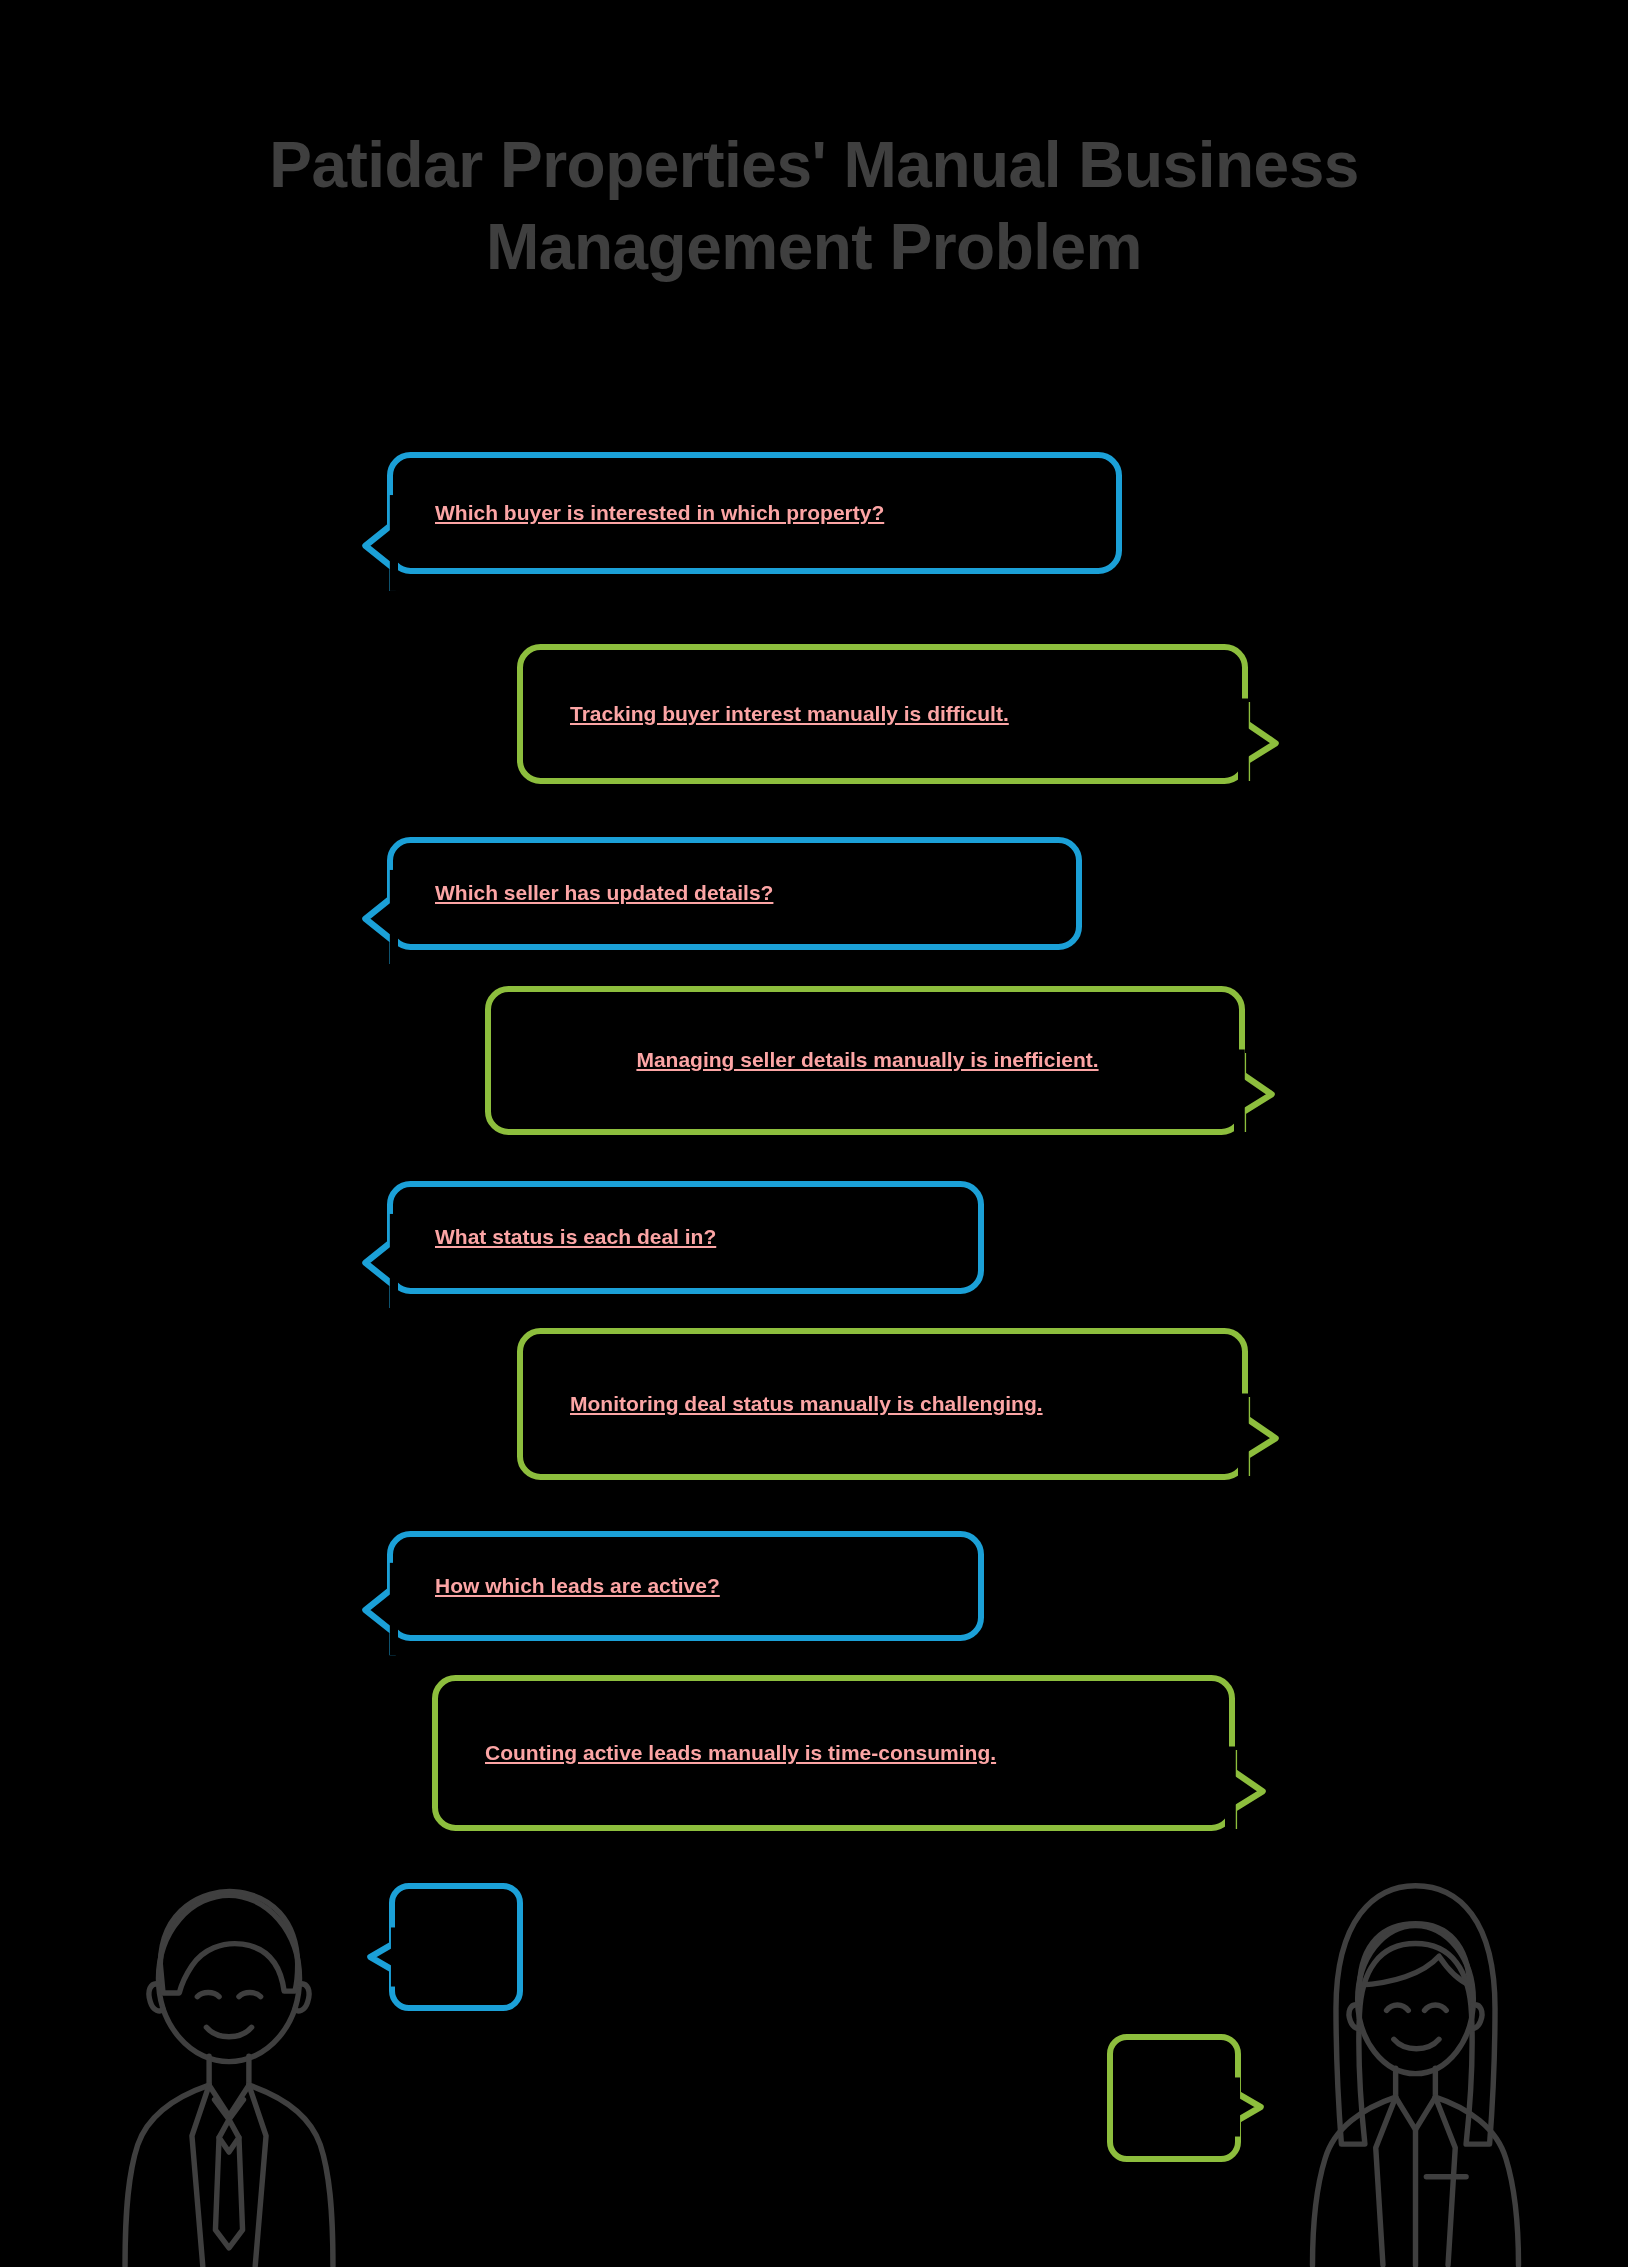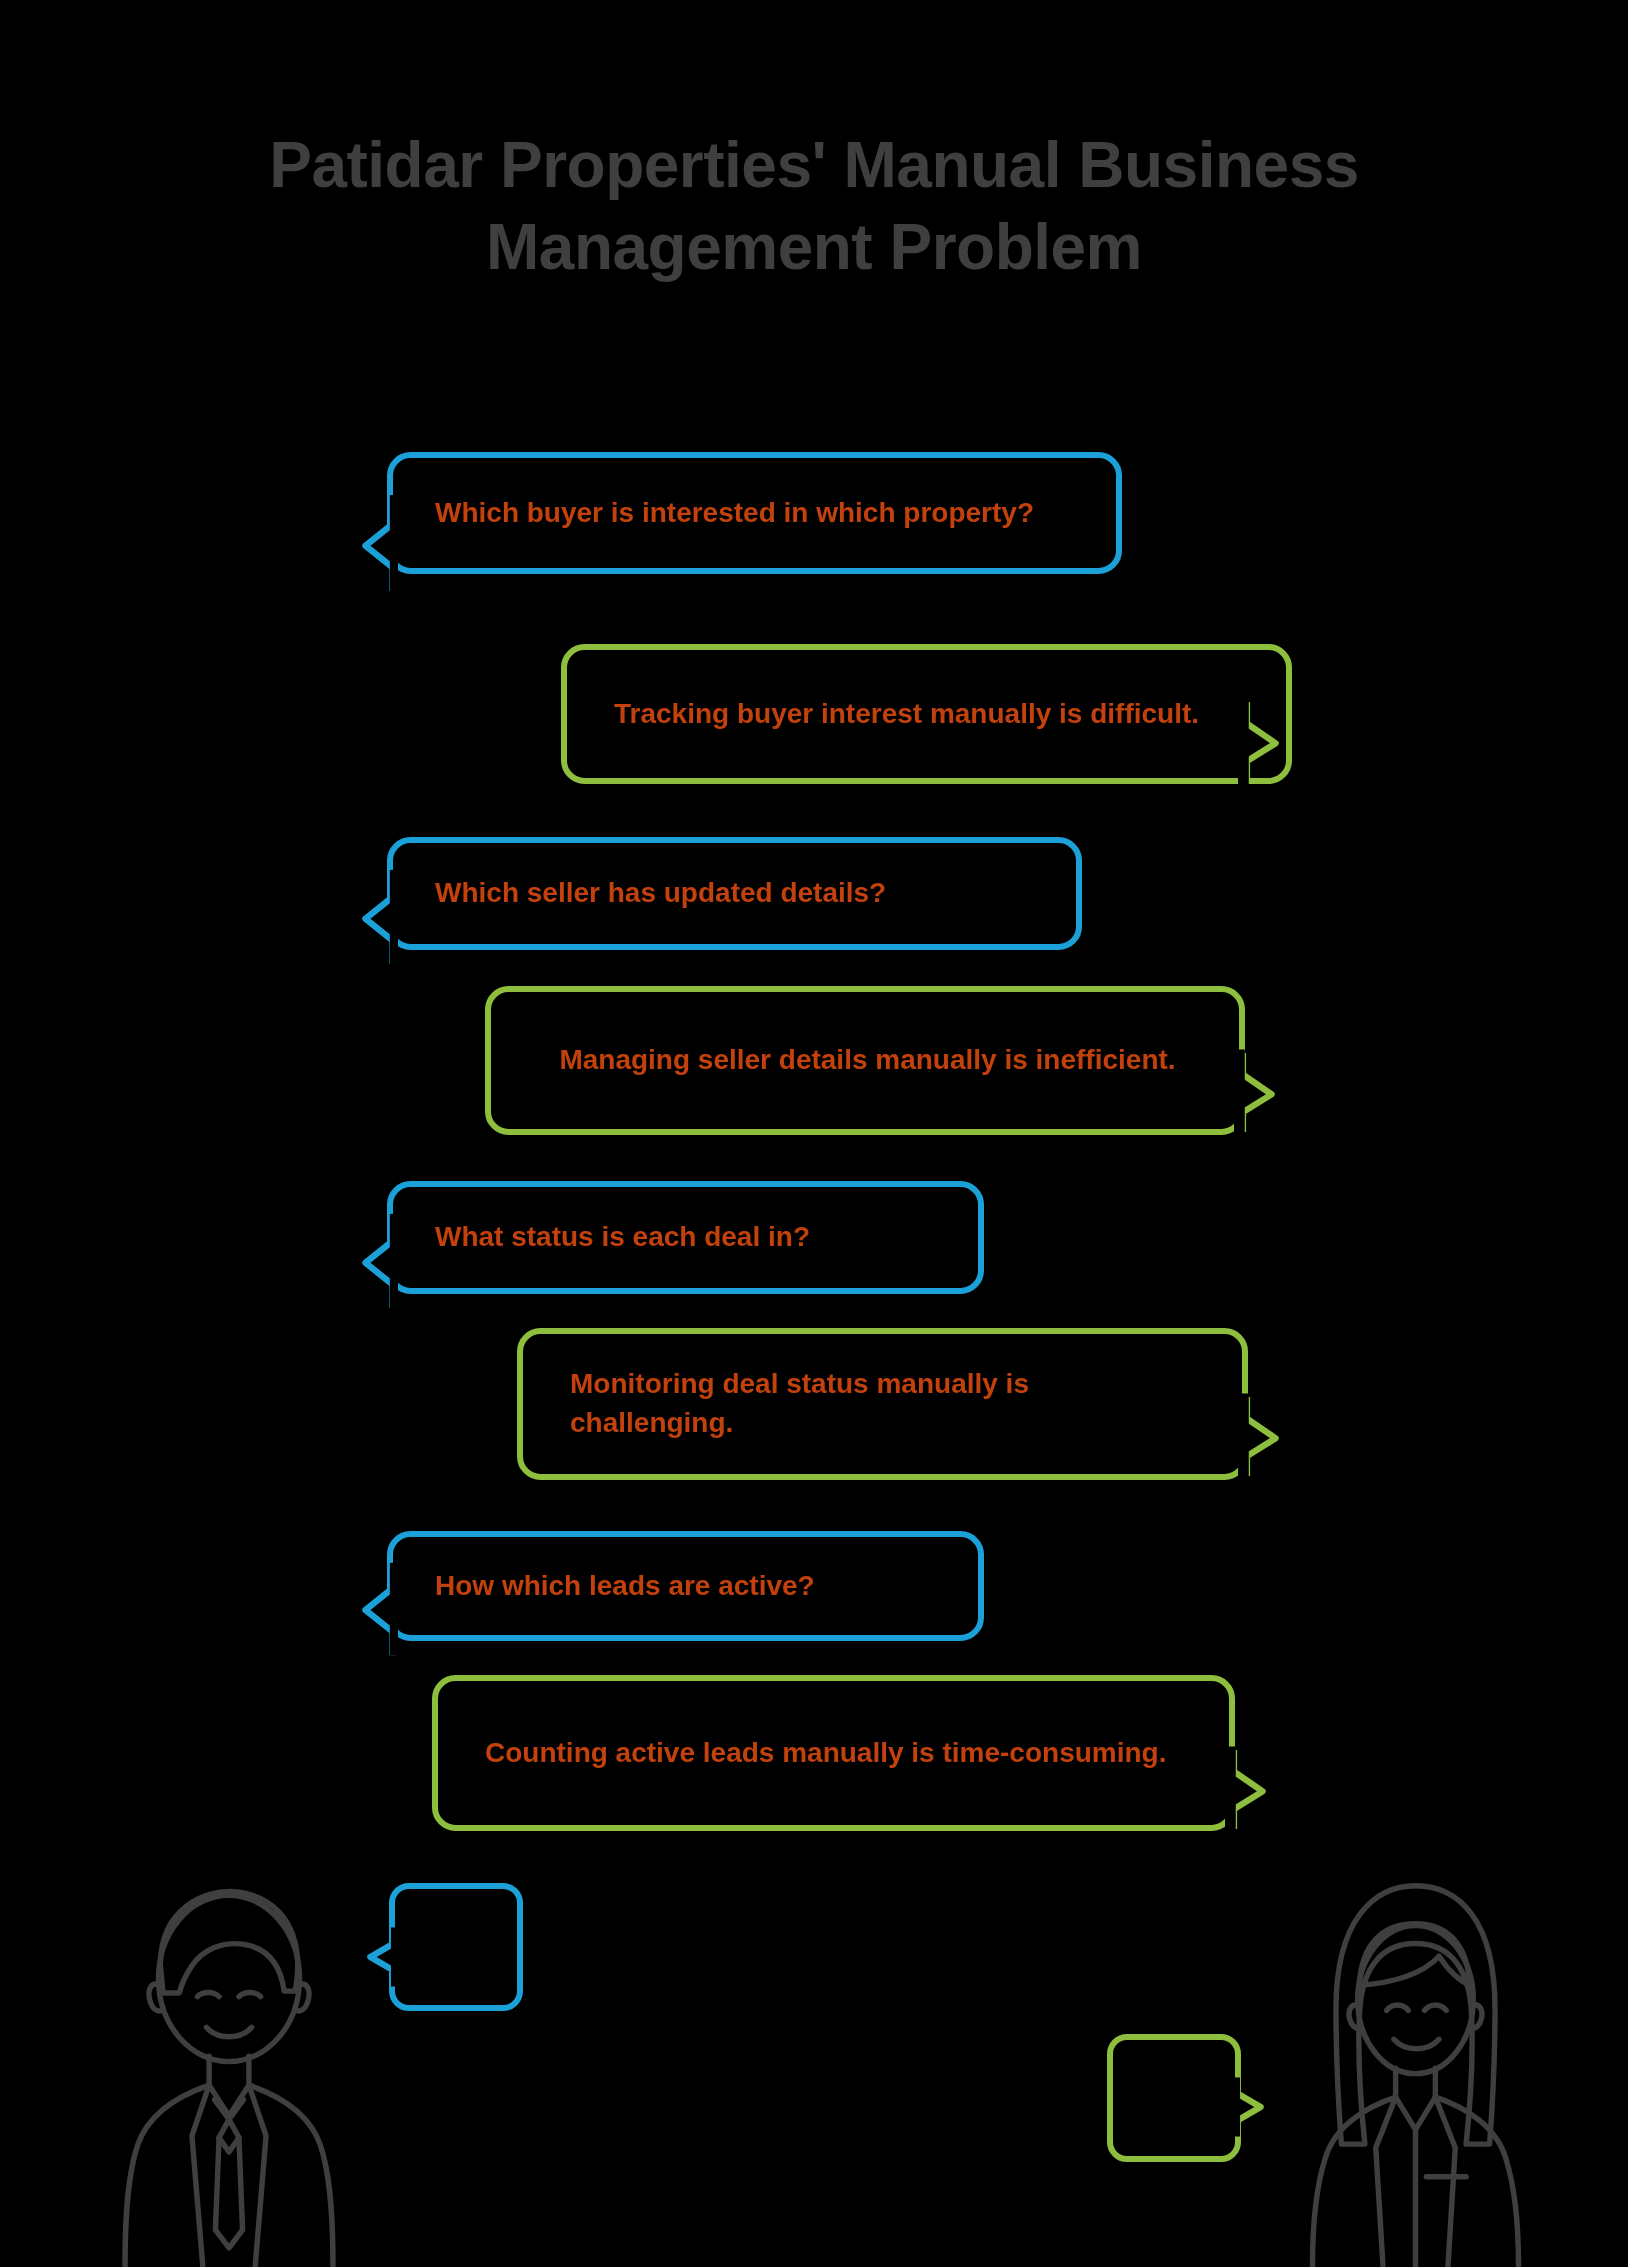--- a/index.html
+++ b/index.html
@@ -38,26 +38,27 @@
     position: absolute;
     border-radius: 23.5px;
     background: transparent;
     display: flex;
     align-items: center;
   }
   .bubble-blue  { border: 6.3px solid #1ba0d7; }
   .bubble-green { border: 6.3px solid #8dbe3d; }
 
   .bubble-text {
-    color: #c2410c;
-    font-size: 28px;
+    color: #fca5a5;
+    font-size: 21px;
     font-weight: bold;
     line-height: 1.38;
     padding: 0 31px 0 42px;
     width: 100%;
+    text-decoration: underline;
   }
   .bubble-green .bubble-text { padding: 0 42px 0 47px; }
 
   
   .tail {
     position: absolute;
     overflow: visible;
     pointer-events: none;
   }
 
@@ -84,21 +85,21 @@
   </div>
 
   <div class="bubble bubble-blue" style="left:387px; top:452px; width:735px; height:122px;">
     <div class="bubble-text">Which buyer is interested in which property?</div>
   </div>
   <svg class="tail" style="left:360px; top:493px; width:38px; height:100px;" viewBox="0 0 42 110">
     <path d="M36 6 L36 34 L6 58 L36 82 L36 108" fill="#000" stroke="#1ba0d7" stroke-width="7" stroke-linejoin="round" stroke-linecap="butt"></path>
     <rect x="33" y="2" width="9" height="106" fill="#000"></rect>
   </svg>
 
-  <div class="bubble bubble-green" style="left:517px; top:644px; width:731px; height:140px;margin-left:44px;">
+  <div class="bubble bubble-green" style="left:517px; top:644px; width:731px; height:140px;">
     <div class="bubble-text">Tracking buyer interest manually is difficult.</div>
   </div>
   <svg class="tail" style="left:1238px; top:698px; width:43px; height:87px;" viewBox="0 0 48 96">
     <path d="M10 4 L10 28 L42 50 L10 70 L10 92" fill="#000" stroke="#8dbe3d" stroke-width="7" stroke-linejoin="round"></path>
     <rect x="0" y="0" width="12" height="96" fill="#000"></rect>
   </svg>
 
   <div class="bubble bubble-blue" style="left:387px; top:837px; width:695px; height:113px;">
     <div class="bubble-text">Which seller has updated details?</div>
   </div>

